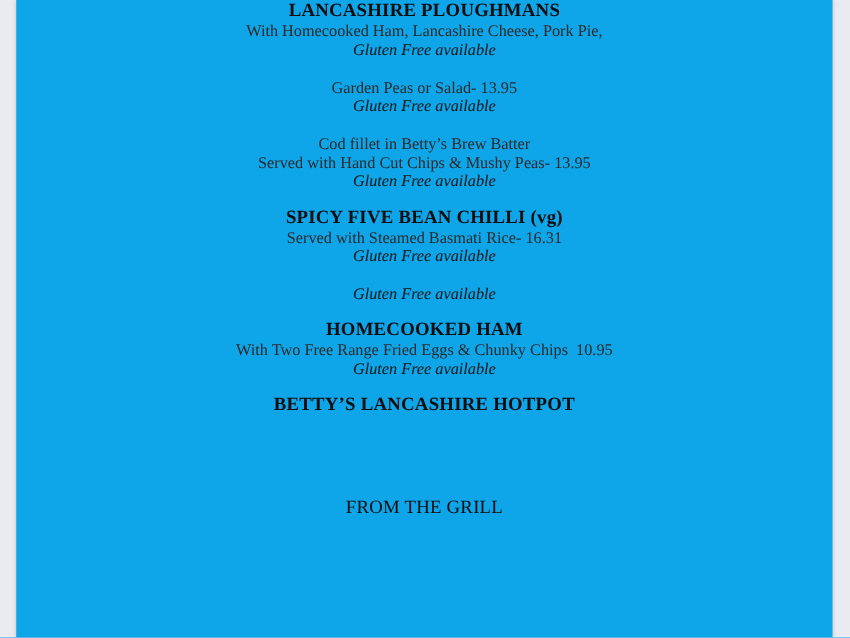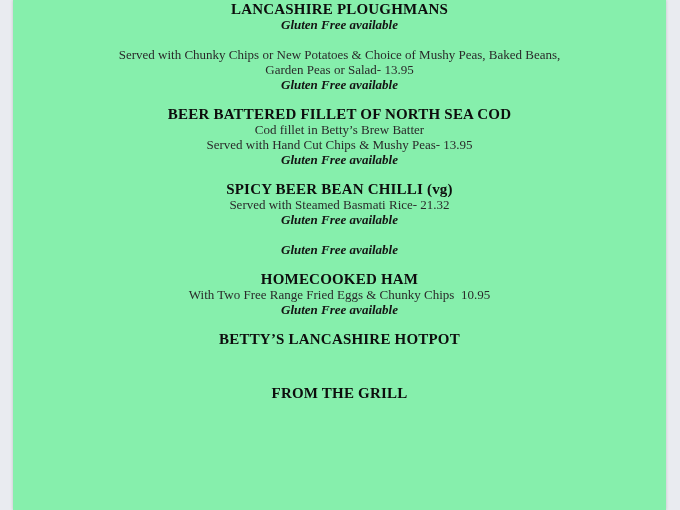--- a/index.html
+++ b/index.html
@@ -11,21 +11,21 @@
     font-family: "Liberation Serif", "DejaVu Serif", serif;
   }
   body { background: #e9ebf0; position: relative; }
 
   .page {
     position: absolute;
     top: 0;
     bottom: 0;
     left: 13px;
     right: 14px;
-    background: #86efac;
+    background: #0ea5e9;
     box-shadow: 0 0 3px rgba(0,0,0,0.18);
     padding-top: 2px;
     box-sizing: border-box;
     text-align: center;
     color: #1c1c1c;
   }
 
   .section { margin: 0 auto 15px auto; }
 
   .item-title {
@@ -39,60 +39,59 @@
   .line {
     font-size: 13px;
     line-height: 15px;
     color: #2a2a2a;
     white-space: pre;
   }
 
   .note {
     font-size: 13px;
     line-height: 15px;
-    font-weight: 700;
+    font-weight: 400;
     font-style: italic;
     color: #141414;
   }
 
   .footer-heading {
-    margin-top: 39px;
-    font-weight: 700;
+    margin-top: 67px;
+    font-weight: 400;
     font-size: 15px;
     line-height: 15px;
     color: #0d0d0d;
     letter-spacing: 0.2px;
   }
 </style>
 </head>
 <body>
 
 <div class="page">
 
   <div class="section">
     <div class="item-title">LANCASHIRE PLOUGHMANS</div>
+    <div class="line">With Homecooked Ham, Lancashire Cheese, Pork Pie,</div>
     <div class="note">Gluten Free available</div>
   </div>
 
   <div class="section">
-    <div class="line">Served with Chunky Chips or New Potatoes &amp; Choice of Mushy Peas, Baked Beans,</div>
     <div class="line">Garden Peas or Salad- 13.95</div>
     <div class="note">Gluten Free available</div>
   </div>
 
   <div class="section">
-    <div class="item-title">BEER BATTERED FILLET OF NORTH SEA COD</div>
     <div class="line">Cod fillet in Betty’s Brew Batter</div>
     <div class="line">Served with Hand Cut Chips &amp; Mushy Peas- 13.95</div>
     <div class="note">Gluten Free available</div>
   </div>
 
   <div class="section">
-    <div class="item-title">SPICY BEER BEAN CHILLI (vg)</div>
-    <div class="line">Served with Steamed Basmati Rice- 21.32</div>
+    <div class="item-title">SPICY FIVE BEAN CHILLI (vg)</div>
+    <div class="line">Served with Steamed Basmati Rice- 16.31</div>
     <div class="note">Gluten Free available</div>
   </div>
 
   <div class="section">
     <div class="note">Gluten Free available</div>
   </div>
 
   <div class="section">
     <div class="item-title">HOMECOOKED HAM</div>
     <div class="line">With Two Free Range Fried Eggs &amp; Chunky Chips  10.95</div>

